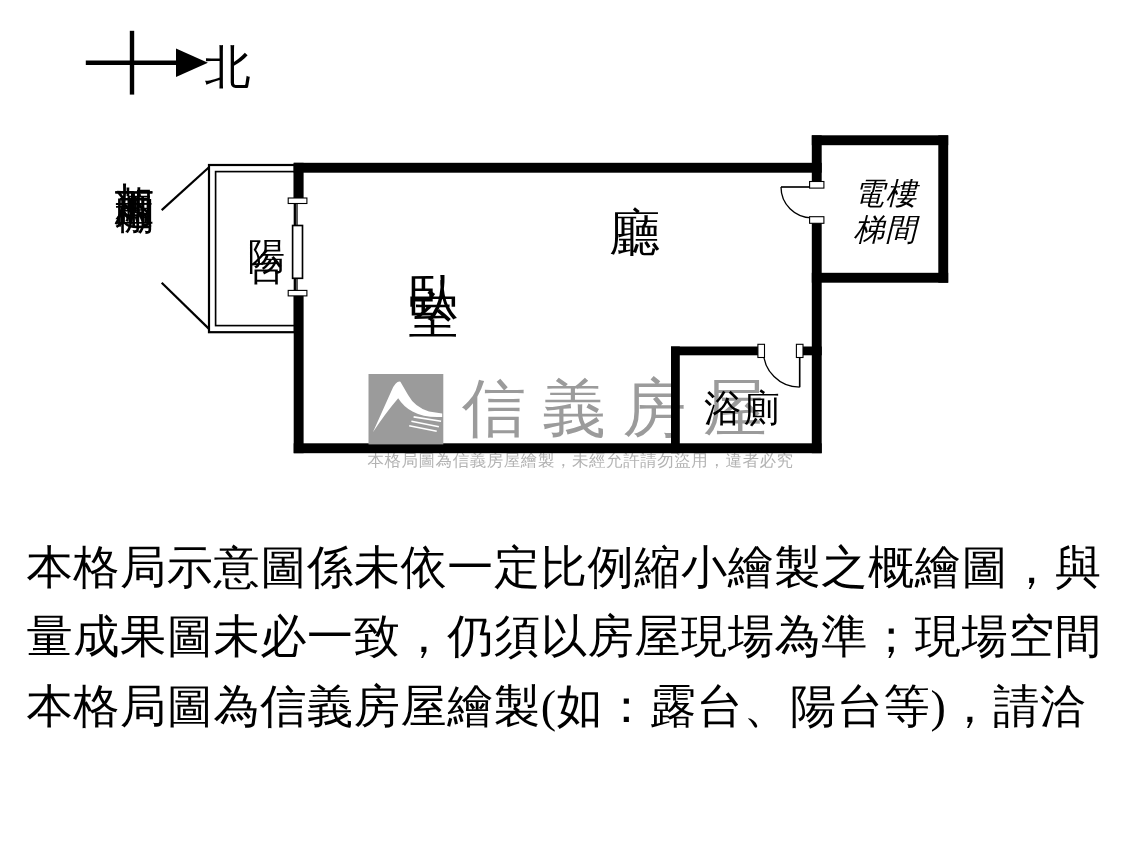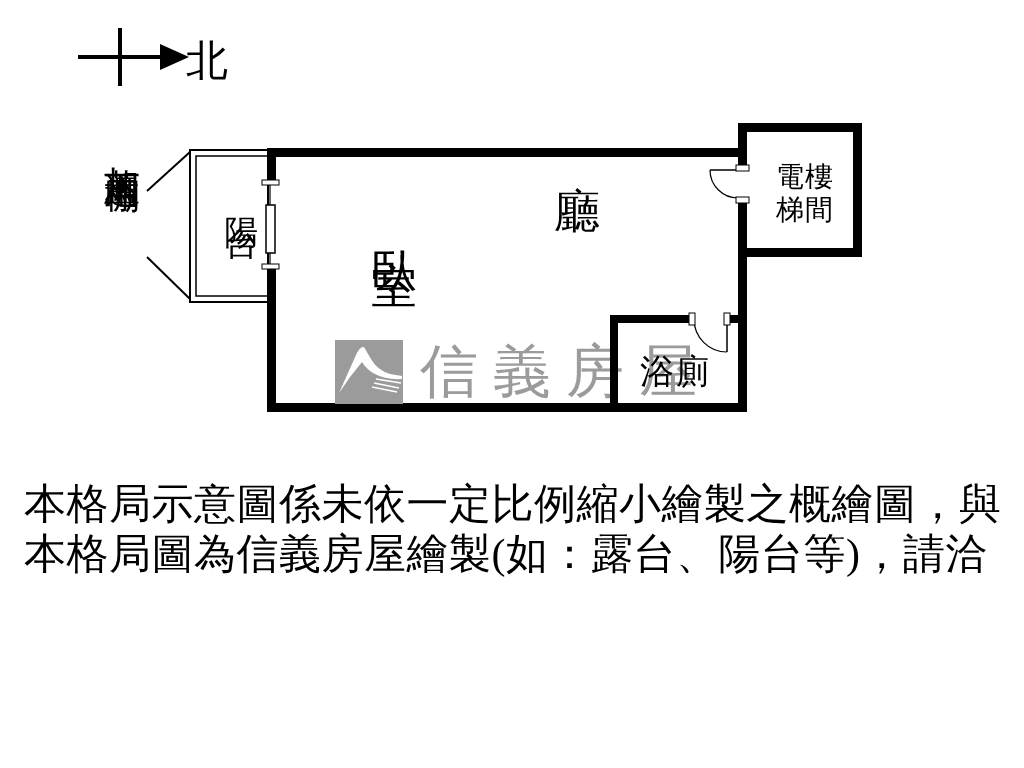--- a/index.html
+++ b/index.html
@@ -19,44 +19,45 @@
     text-orientation: upright;
     white-space: nowrap;
   }
   .north-label { left: 186px; top: 33px; font-size: 42px; }
   .canopy-label { left: 97px; top: 137px; font-size: 36px; letter-spacing: 3px; }
   .balcony-label { left: 218px; top: 191px; font-size: 34px; letter-spacing: 7px; }
   .bedroom-label { left: 363px; top: 214px; font-size: 46px; letter-spacing: 10px; }
   .living-label { left: 554px; top: 181px; font-size: 46px; }
   .elevator-label {
     left: 770px; top: 160px; width: 70px;
-    font-size: 28px; line-height: 33px; text-align: center; letter-spacing: 1px;
+    font-size: 28px; line-height: 33px; text-align: center; letter-spacing: 1px; font-style: italic;
   }
   .bathroom-label { left: 640px; top: 349px; font-size: 34px; letter-spacing: 2px; }
   .brand-text {
     position: absolute; left: 420px; top: 341px; z-index: 1;
     font-size: 58px; line-height: 62px; font-weight: 400;
     letter-spacing: 15px; color: #9b9b9b; white-space: nowrap;
   }
   .notice-text {
     position: absolute; left: 334px; top: 410px; z-index: 1;
     font-size: 15px; letter-spacing: 0.5px; color: #b3b3b3; white-space: nowrap;
   }
   .disclaimer {
     position: absolute; left: 24px; top: 479px; z-index: 3;
     font-size: 42px; line-height: 50px; letter-spacing: 0.5px; color: #000;
   }
-  .disclaimer div { white-space: nowrap; }
+  .disclaimer div { white-space: nowrap; margin-top: 13px; }
 </style>
 </head>
 <body>
 
 <div class="canvas">
 
   <div class="brand-text">信義房屋</div>
+  <div class="notice-text">本格局圖為信義房屋繪製，未經允許請勿盜用，違者必究</div>
 
   <svg class="plan" width="1024" height="768" viewBox="0 0 1024 768">
 
     <g stroke="#000" fill="#000">
       <line x1="78" y1="57" x2="162" y2="57" stroke-width="4"></line>
       <line x1="120" y1="28" x2="120" y2="86" stroke-width="4"></line>
       <polygon points="160,44 160,70 189,57" stroke="none"></polygon>
     </g>
 
     <g stroke="#000" stroke-width="2">
@@ -128,16 +129,17 @@
 
   <div class="label elevator-label">
     <div>電樓</div>
     <div>梯間</div>
   </div>
 
   <div class="label bathroom-label">浴廁</div>
 
   <div class="disclaimer">
     <div>本格局示意圖係未依一定比例縮小繪製之概繪圖，與</div>
+    <div>量成果圖未必一致，仍須以房屋現場為準；現場空間</div>
     <div>本格局圖為信義房屋繪製(如：露台、陽台等)，請洽</div>
   </div>
 
 </div>
 
 </body></html>

